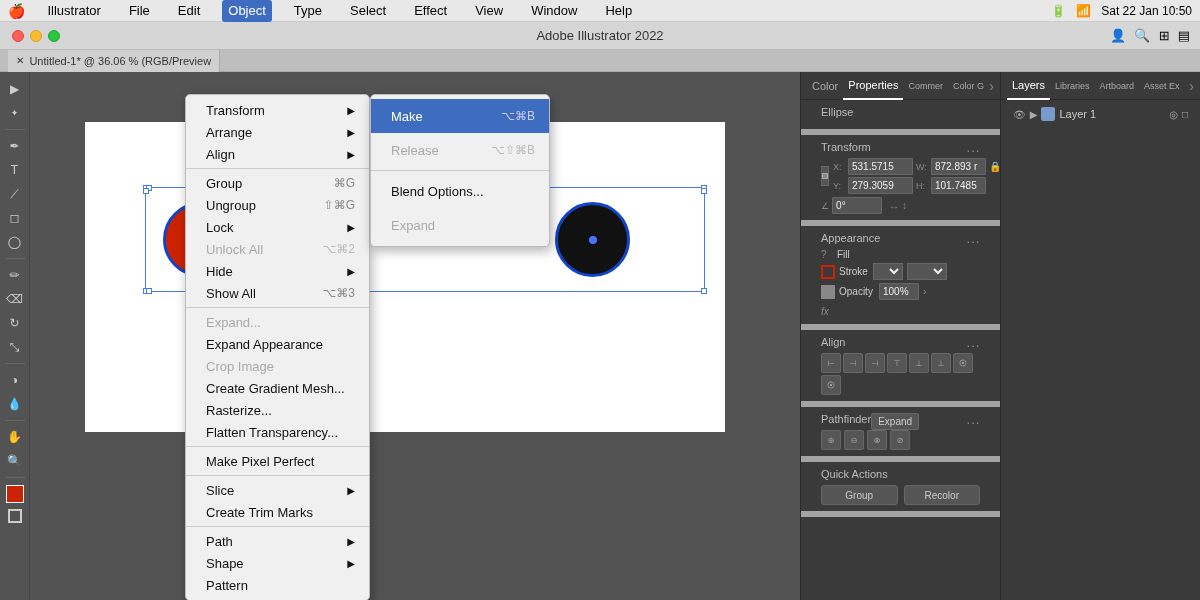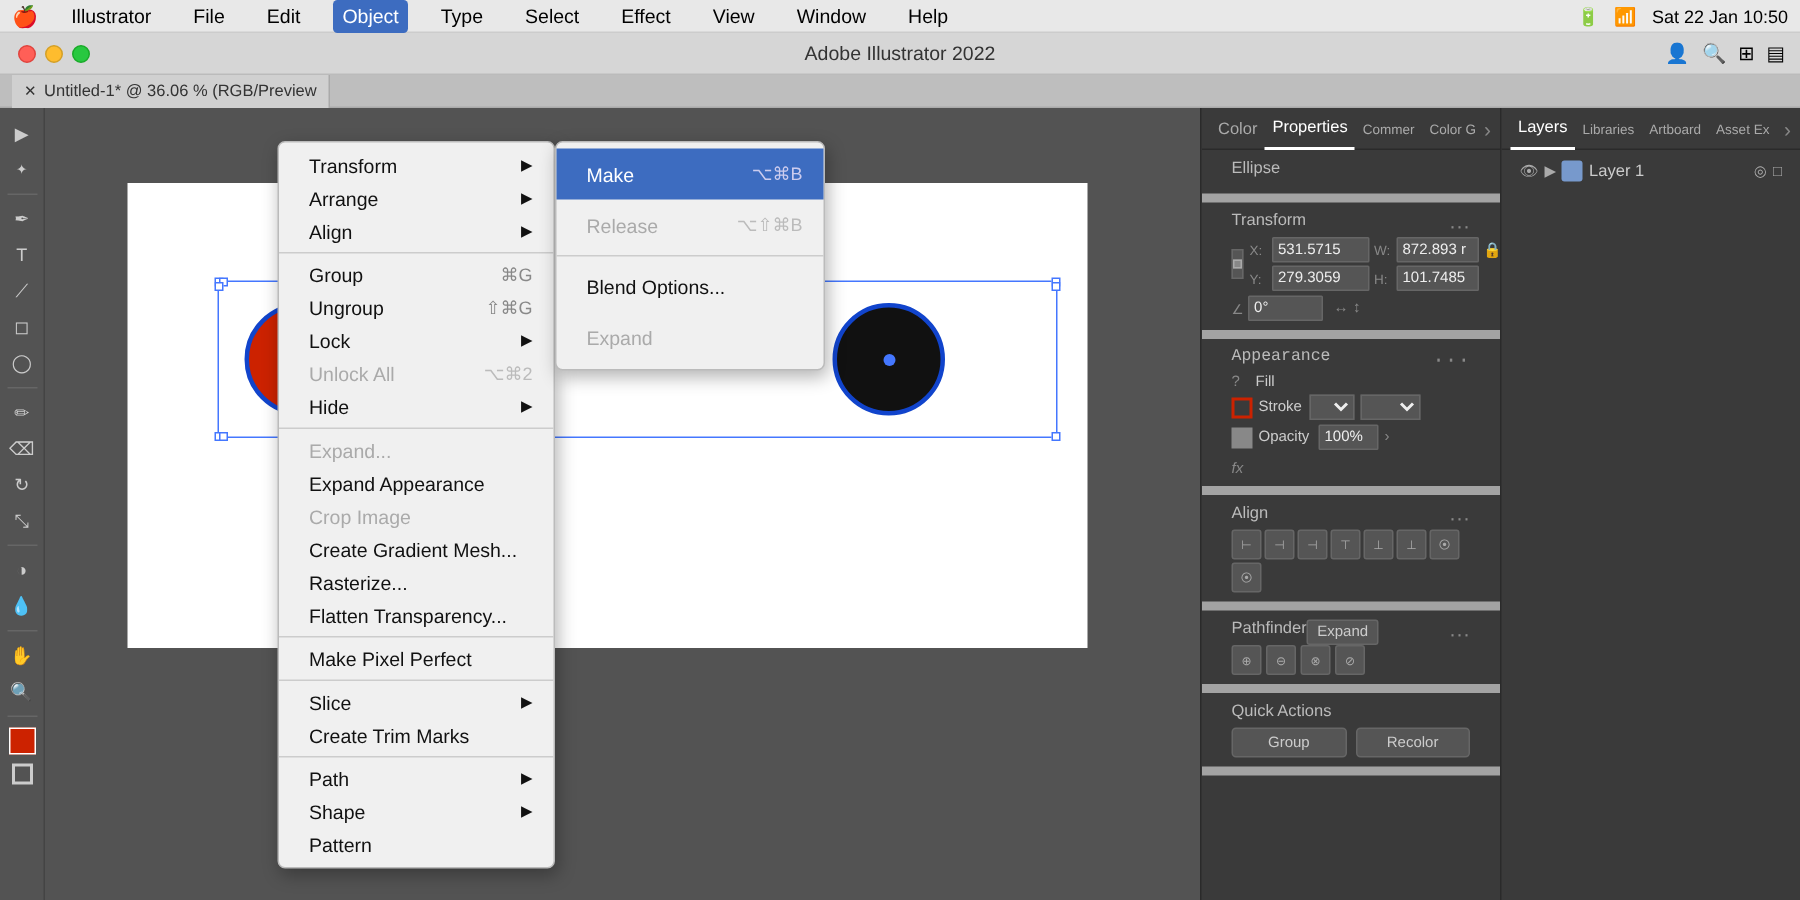--- a/index.html
+++ b/index.html
@@ -256,21 +256,21 @@
         </div>
         <div style="display:flex;align-items:center;gap:3px;">
           <span style="font-size:9px;color:#888;">∠</span>
           <input class="tg-input" style="width: 50px;" value="0°">
           <span style="font-size:10px;color:#888;margin-left:4px;">↔</span>
           <span style="font-size:10px;color:#888;">↕</span>
         </div>
       </div>
 
       <div class="section">
-        <div style="display:flex;align-items:center;justify-content:space-between;font-family:Liberation Mono, monospace;">
+        <div style="display:flex;align-items:center;justify-content:space-between;">
           <span class="section-title">Appearance</span>
           <span class="ellipsis-btn">···</span>
         </div>
         <div style="display:flex;align-items:center;gap:4px;margin-bottom:3px;">
           <span style="font-size:10px;color:#888;width:12px;">?</span>
           <span style="font-size:10px;color:#ccc;width:20px;">Fill</span>
         </div>
         <div style="display:flex;align-items:center;gap:4px;margin-bottom:3px;">
           <div style="width:14px;height:14px;border:2px solid #cc2200;background:transparent;"></div>
           <span style="font-size:10px;color:#ccc;width:30px;">Stroke</span>
@@ -378,20 +378,24 @@
       <span class="menu-arrow">▶</span>
     </div>
     <div class="menu-item disabled">
       <span>Unlock All</span>
       <span class="shortcut">⌥⌘2</span>
     </div>
     <div class="menu-item">
       <span>Hide</span>
       <span class="menu-arrow">▶</span>
     </div>
+    <div class="menu-item">
+      <span>Show All</span>
+      <span class="shortcut">⌥⌘3</span>
+    </div>
     <div class="menu-sep"></div>
     <div class="menu-item disabled">
       <span>Expand...</span>
     </div>
     <div class="menu-item">
       <span>Expand Appearance</span>
     </div>
     <div class="menu-item disabled">
       <span>Crop Image</span>
     </div>

